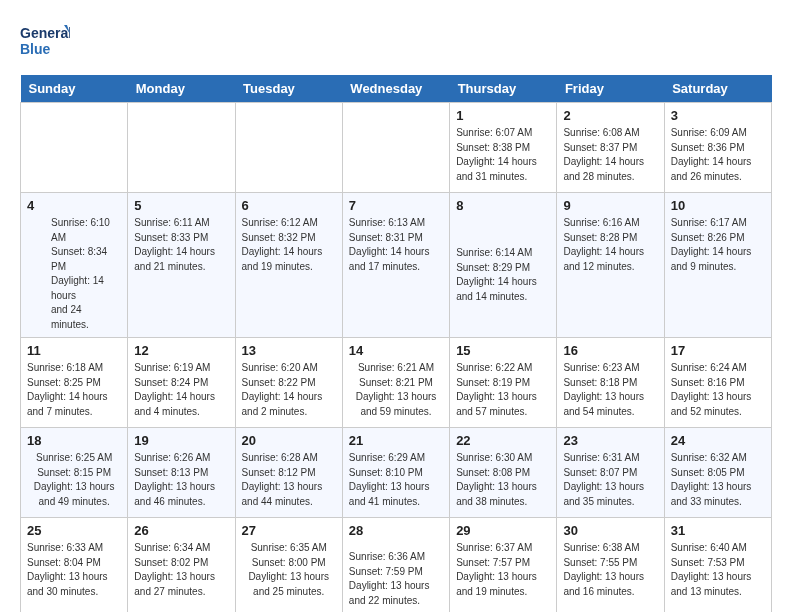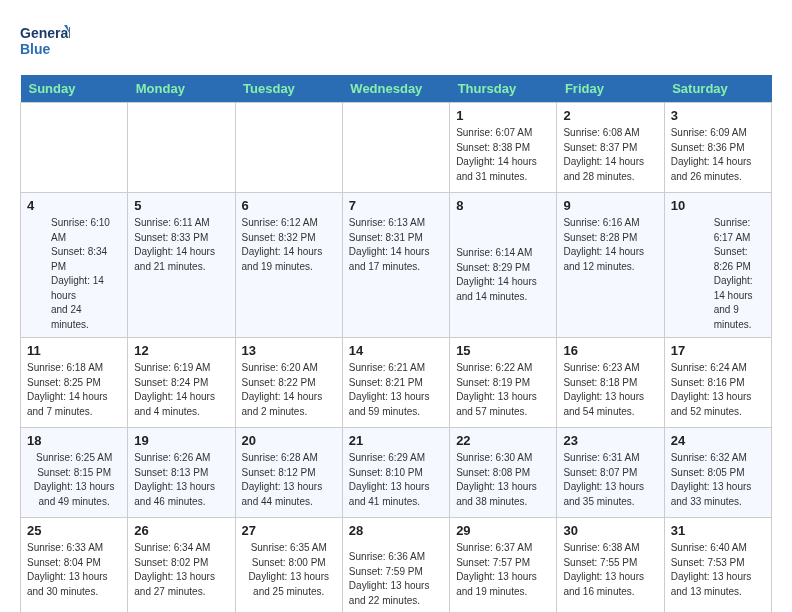--- a/index.html
+++ b/index.html
@@ -33,21 +33,21 @@
       font-size: 16px;
       color: #333;
     }
     table {
       width: 100%;
       border-collapse: collapse;
       table-layout: fixed;
     }
     th {
       background-color: #2a6db5;
-      color: #86efac;
+      color: #ffffff;
       text-align: left;
       padding: 6px 8px;
       font-size: 13px;
       font-weight: bold;
     }
     td {
       border: 1px solid #ccc;
       vertical-align: top;
       padding: 5px 6px;
       font-size: 10.5px;
@@ -169,21 +169,21 @@
         </td>
         <td>
           <div class="day-num">9</div>
           <div class="day-info" style="white-space: pre-line;">Sunrise: 6:16 AM
 Sunset: 8:28 PM
 Daylight: 14 hours
 and 12 minutes.</div>
         </td>
         <td>
           <div class="day-num">10</div>
-          <div class="day-info" style="white-space: pre-line; margin-left: 43px;">Sunrise: 6:17 AM
+          <div class="day-info" style="white-space: pre-line;">Sunrise: 6:17 AM
 Sunset: 8:26 PM
 Daylight: 14 hours
 and 9 minutes.</div>
         </td>
       </tr>
       <tr>
         <td>
           <div class="day-num">11</div>
           <div class="day-info" style="white-space: pre-line;">Sunrise: 6:18 AM
 Sunset: 8:25 PM
@@ -199,21 +199,21 @@
         </td>
         <td>
           <div class="day-num">13</div>
           <div class="day-info" style="white-space: pre-line;">Sunrise: 6:20 AM
 Sunset: 8:22 PM
 Daylight: 14 hours
 and 2 minutes.</div>
         </td>
         <td>
           <div class="day-num">14</div>
-          <div class="day-info" style="white-space: pre-line;">Sunrise: 6:21 AM
+          <div class="day-info" style="white-space: pre-line; text-align: center;">Sunrise: 6:21 AM
 Sunset: 8:21 PM
 Daylight: 13 hours
 and 59 minutes.</div>
         </td>
         <td>
           <div class="day-num">15</div>
           <div class="day-info" style="white-space: pre-line;">Sunrise: 6:22 AM
 Sunset: 8:19 PM
 Daylight: 13 hours
 and 57 minutes.</div>

